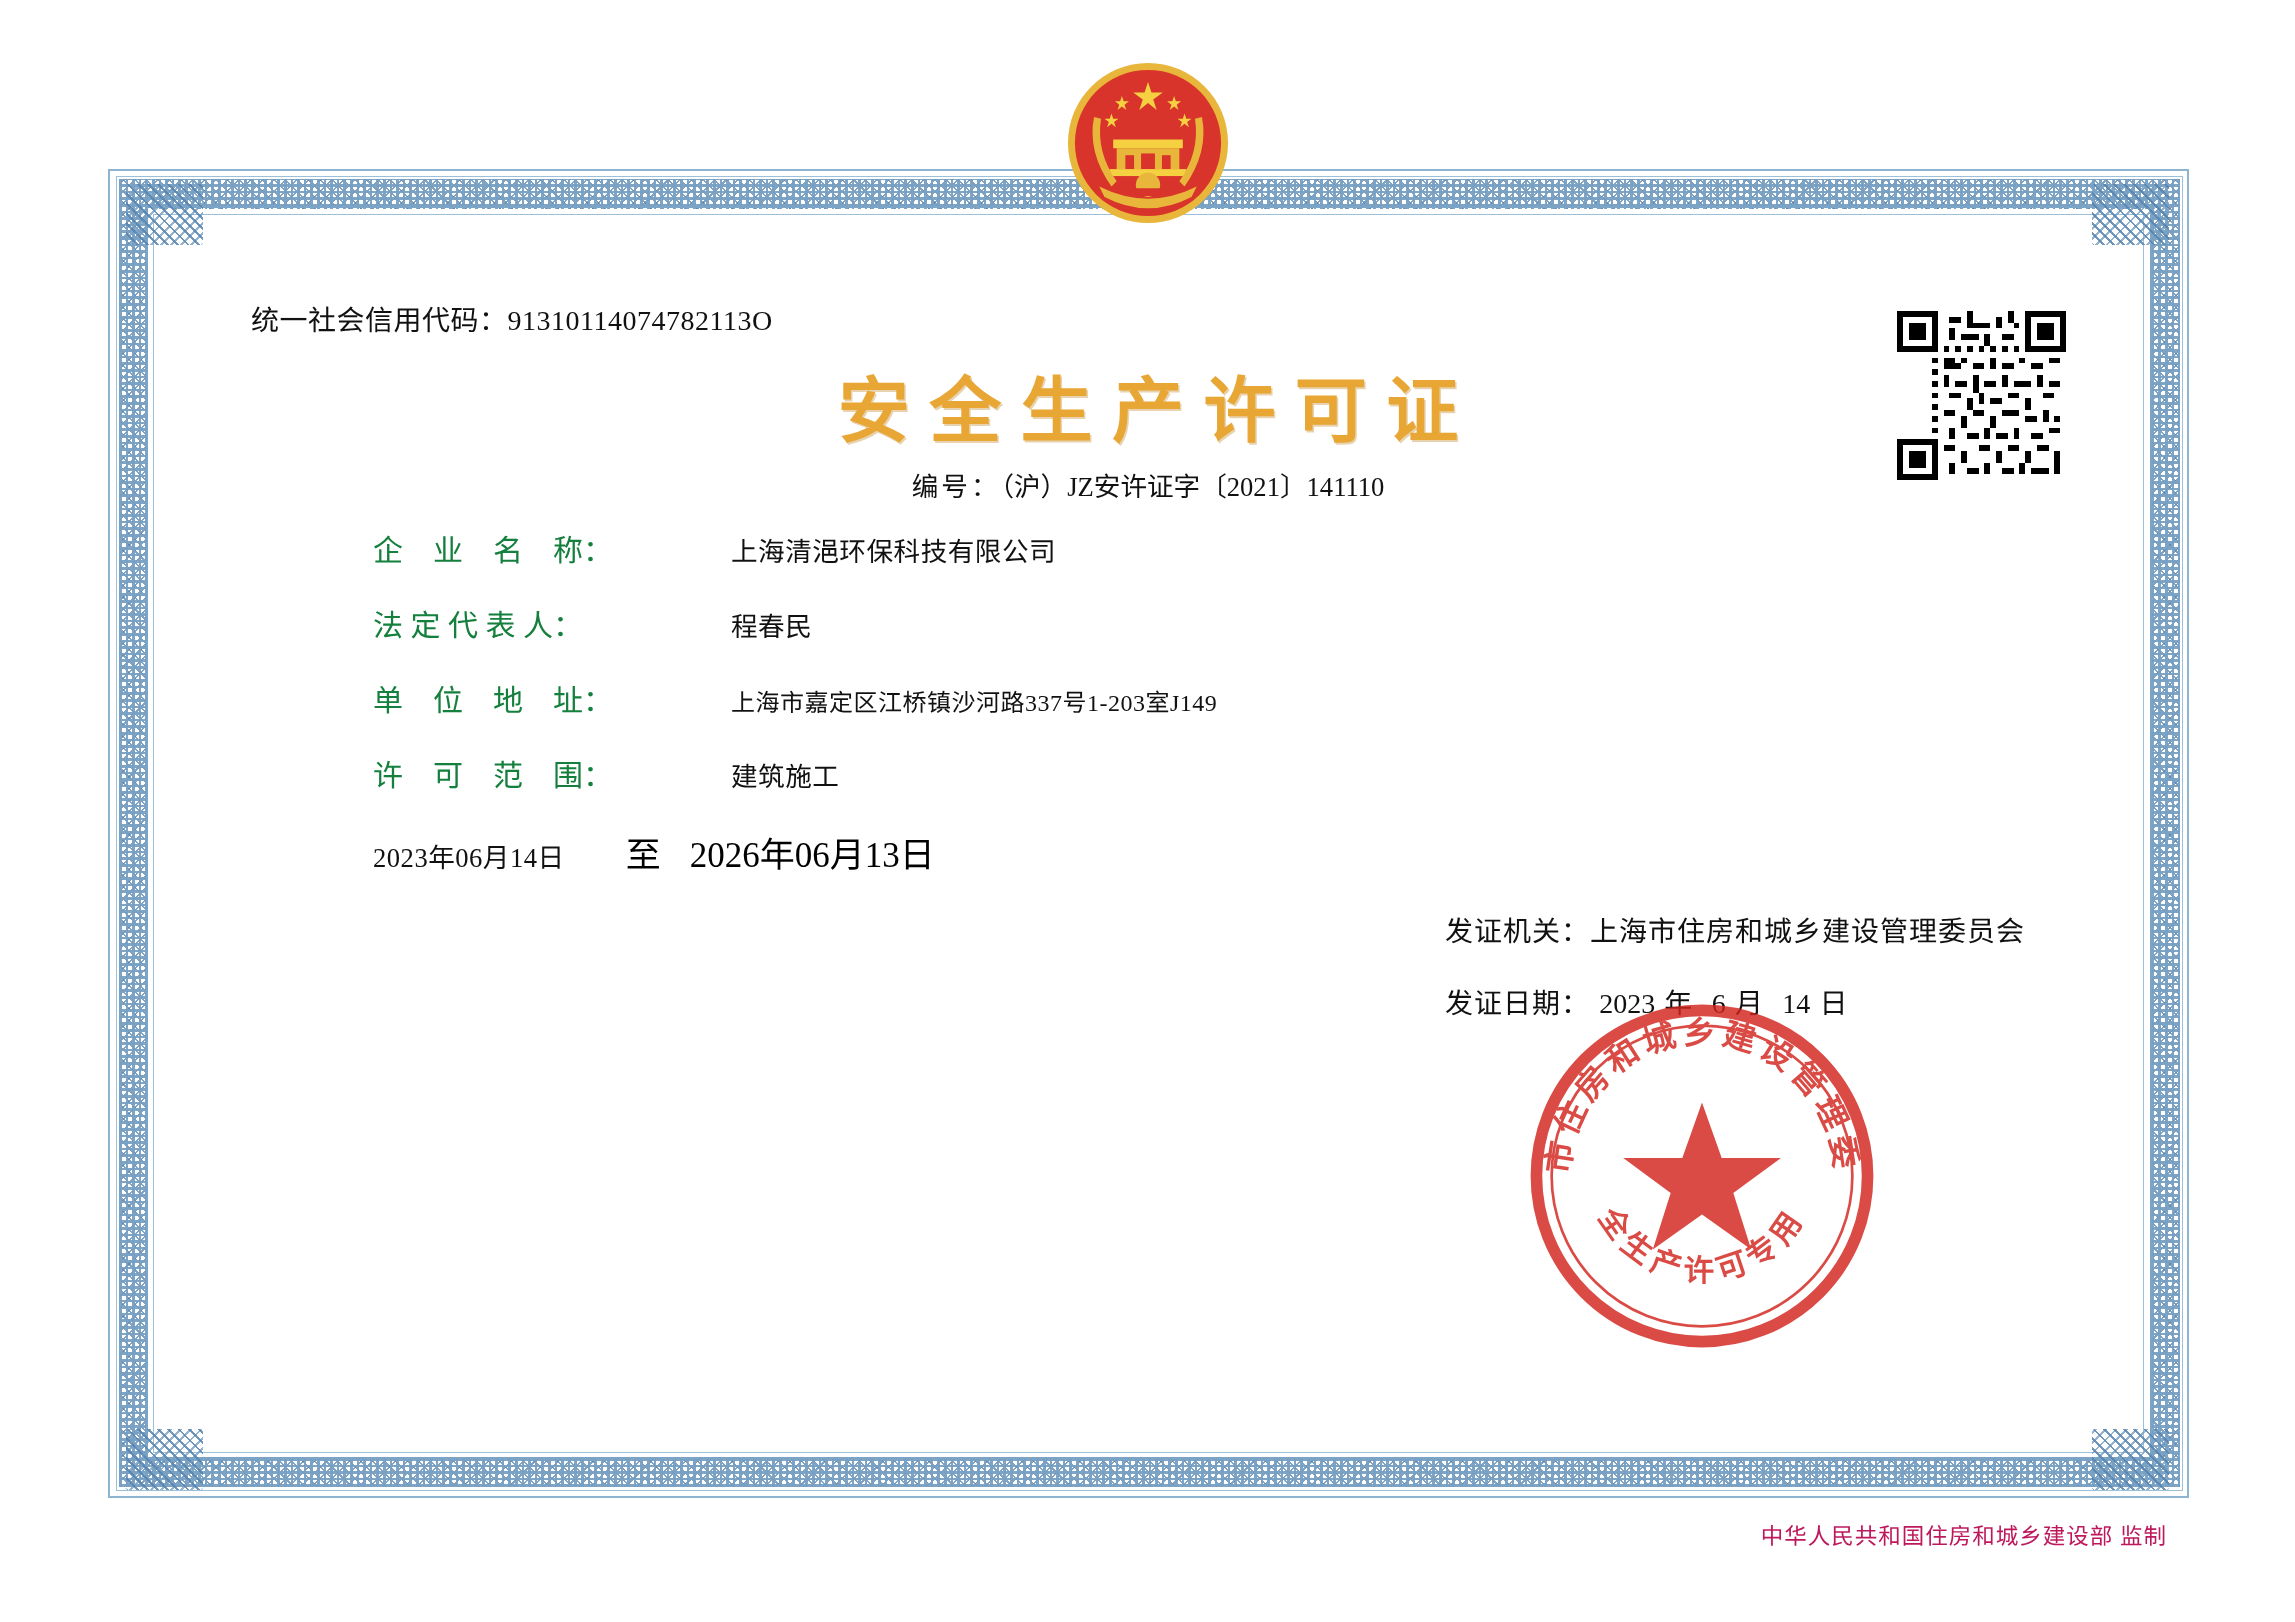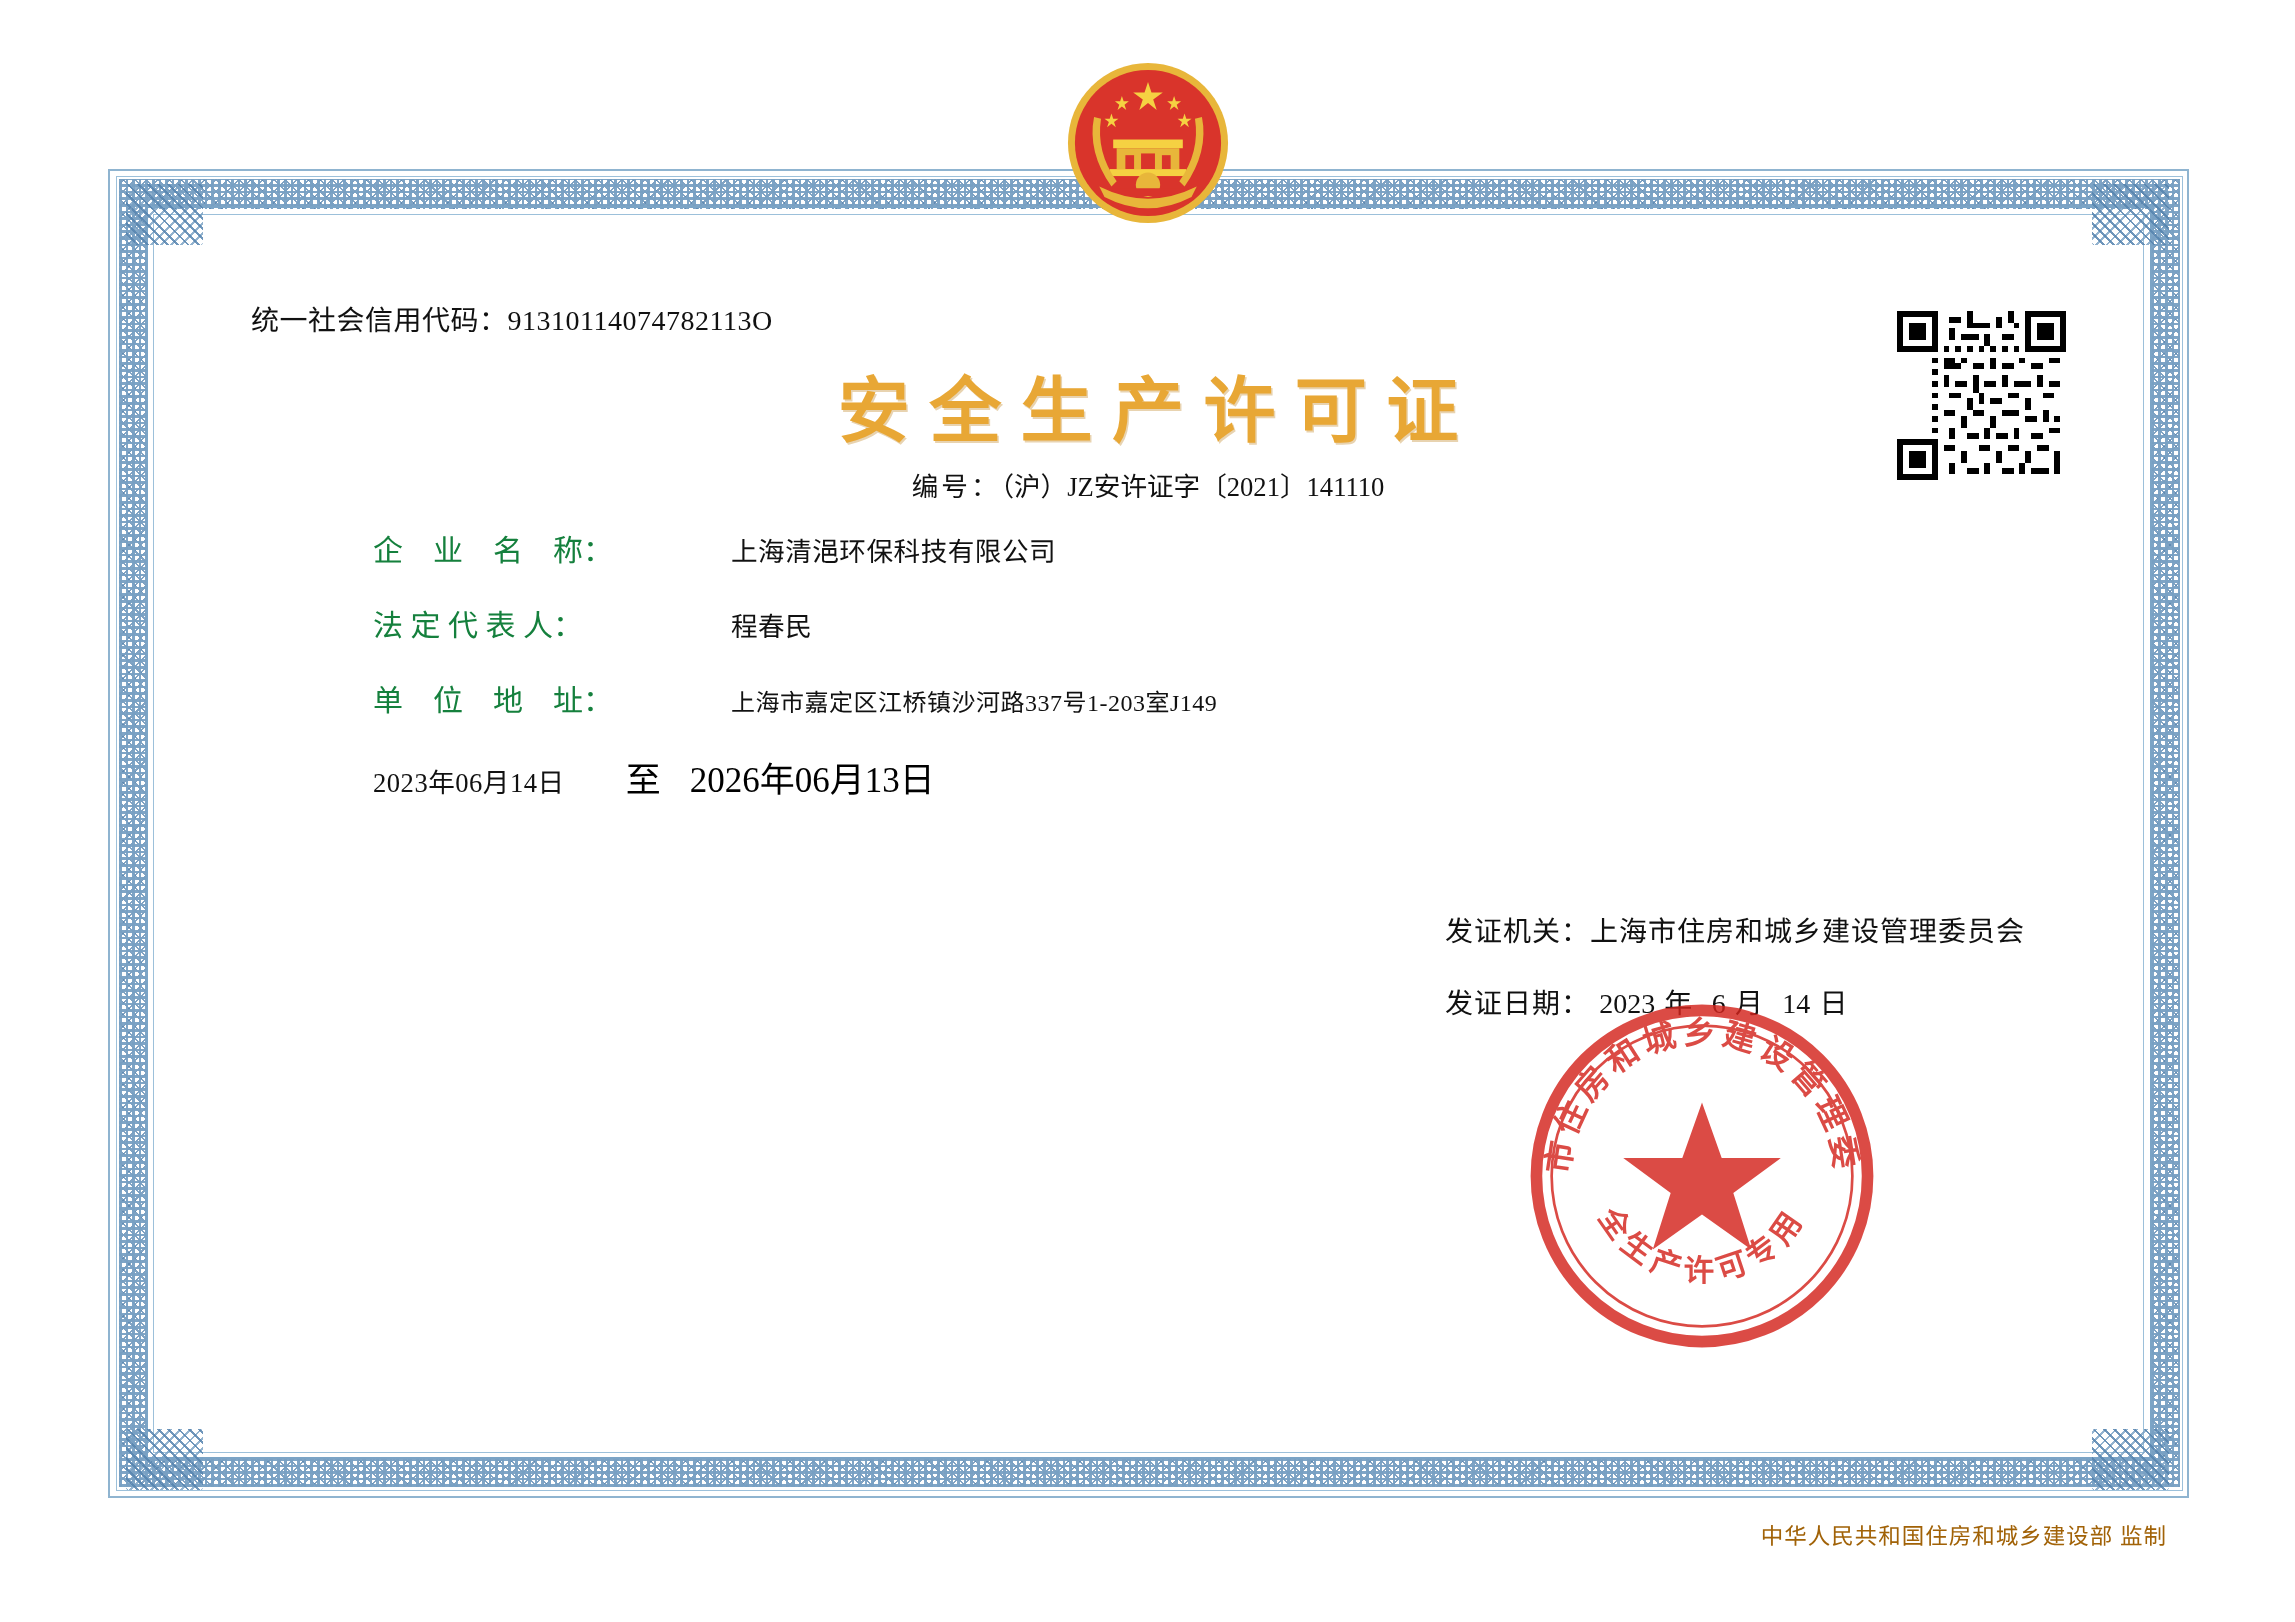--- a/index.html
+++ b/index.html
@@ -243,21 +243,21 @@
     height: 358px;
     z-index: 9;
     opacity: 0.82;
   }
 
   .footer-note {
     position: absolute;
     right: 128px;
     bottom: 72px;
     font-size: 22.5px;
-    color: #a16207;
+    color: #be185d;
     letter-spacing: 1px;
     z-index: 6;
     white-space: nowrap;
   }
 </style>
 </head>
 <body>
 
 <div class="certificate">
 
@@ -426,20 +426,24 @@
         <span class="field-label">法 定 代 表 人：</span>
         <span class="field-value">程春民</span>
       </div>
 
       <div class="field-row">
         <span class="field-label">单　位　地　址：</span>
         <span class="field-value small">上海市嘉定区江桥镇沙河路337号1-203室J149</span>
       </div>
 
 
+      <div class="field-row">
+        <span class="field-label">许　可　范　围：</span>
+        <span class="field-value">建筑施工</span>
+      </div>
 
       <div class="field-row">
         <span class="field-value">2023年06月14日</span>
         <span class="valid-to">
           <span class="to-word">至</span>
           <span>2026年06月13日</span>
         </span>
       </div>
 
     </div>

